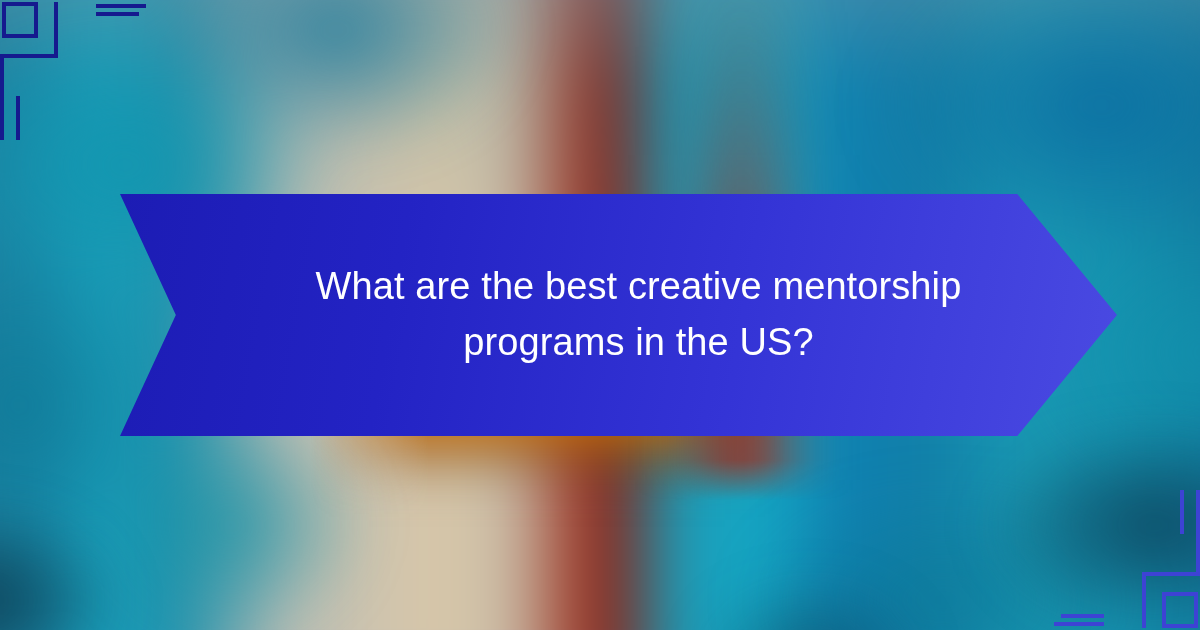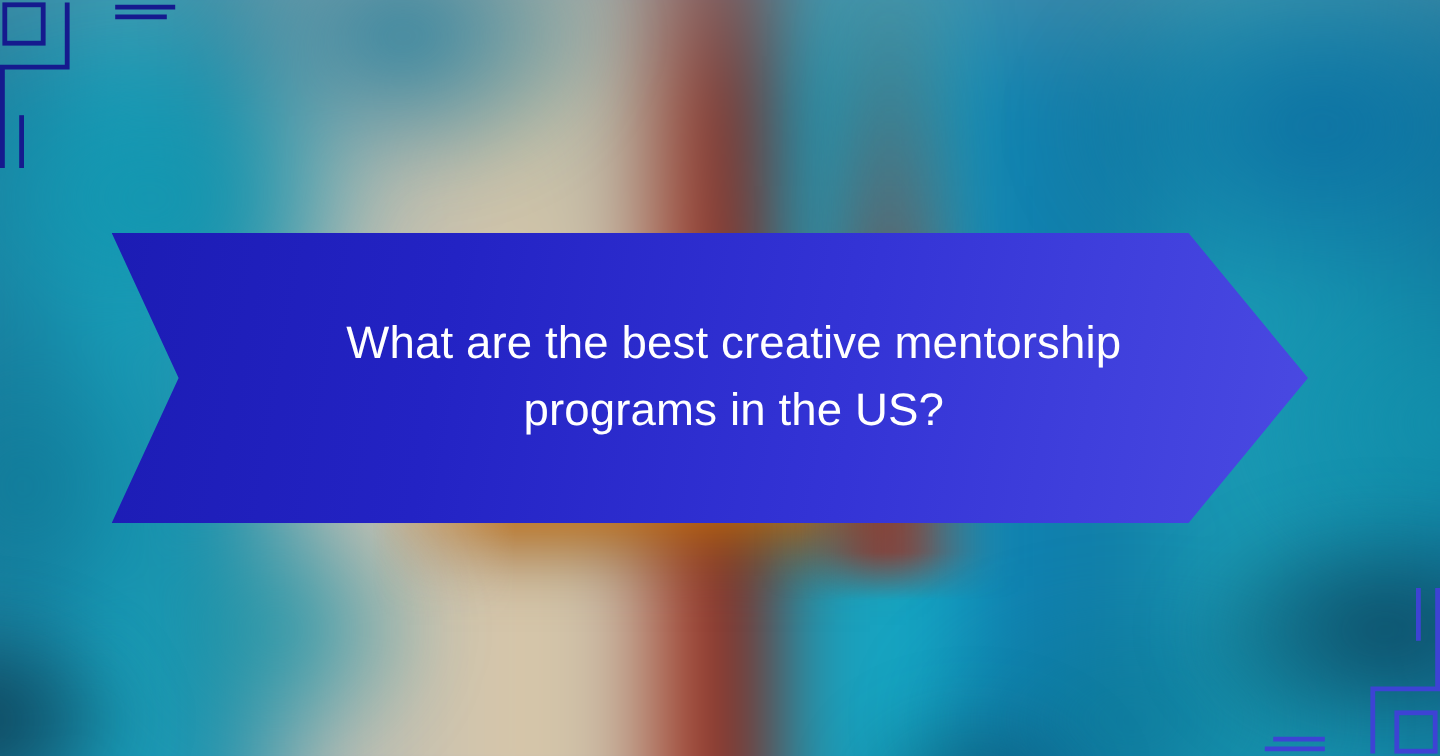--- a/index.html
+++ b/index.html
@@ -100,21 +100,21 @@
   .bg-dark-bl {
     background:
       radial-gradient(ellipse 200px 130px at 3% 88%, rgba(10,50,70,0.85), rgba(0,0,0,0) 72%),
       radial-gradient(ellipse 240px 140px at 92% 78%, rgba(12,58,82,0.8), rgba(0,0,0,0) 72%),
       radial-gradient(ellipse 160px 110px at 66% 96%, rgba(12,60,84,0.6), rgba(0,0,0,0) 72%);
   }
 
   
   #banner {
     position: absolute;
-    left: 93px;
+    left: 120px;
     top: 194px;
     width: 997px;
     height: 242px;
     background: linear-gradient(100deg, #1c1cb4 0%, #2323c4 28%, #3434d6 62%, #4a4ae2 100%);
     -webkit-clip-path: polygon(0% 0%, 90.0% 0%, 100% 50%, 90.0% 100%, 0% 100%, 5.6% 50%);
     clip-path: polygon(0% 0%, 90.0% 0%, 100% 50%, 90.0% 100%, 0% 100%, 5.6% 50%);
     display: flex;
     align-items: center;
     justify-content: center;
   }

